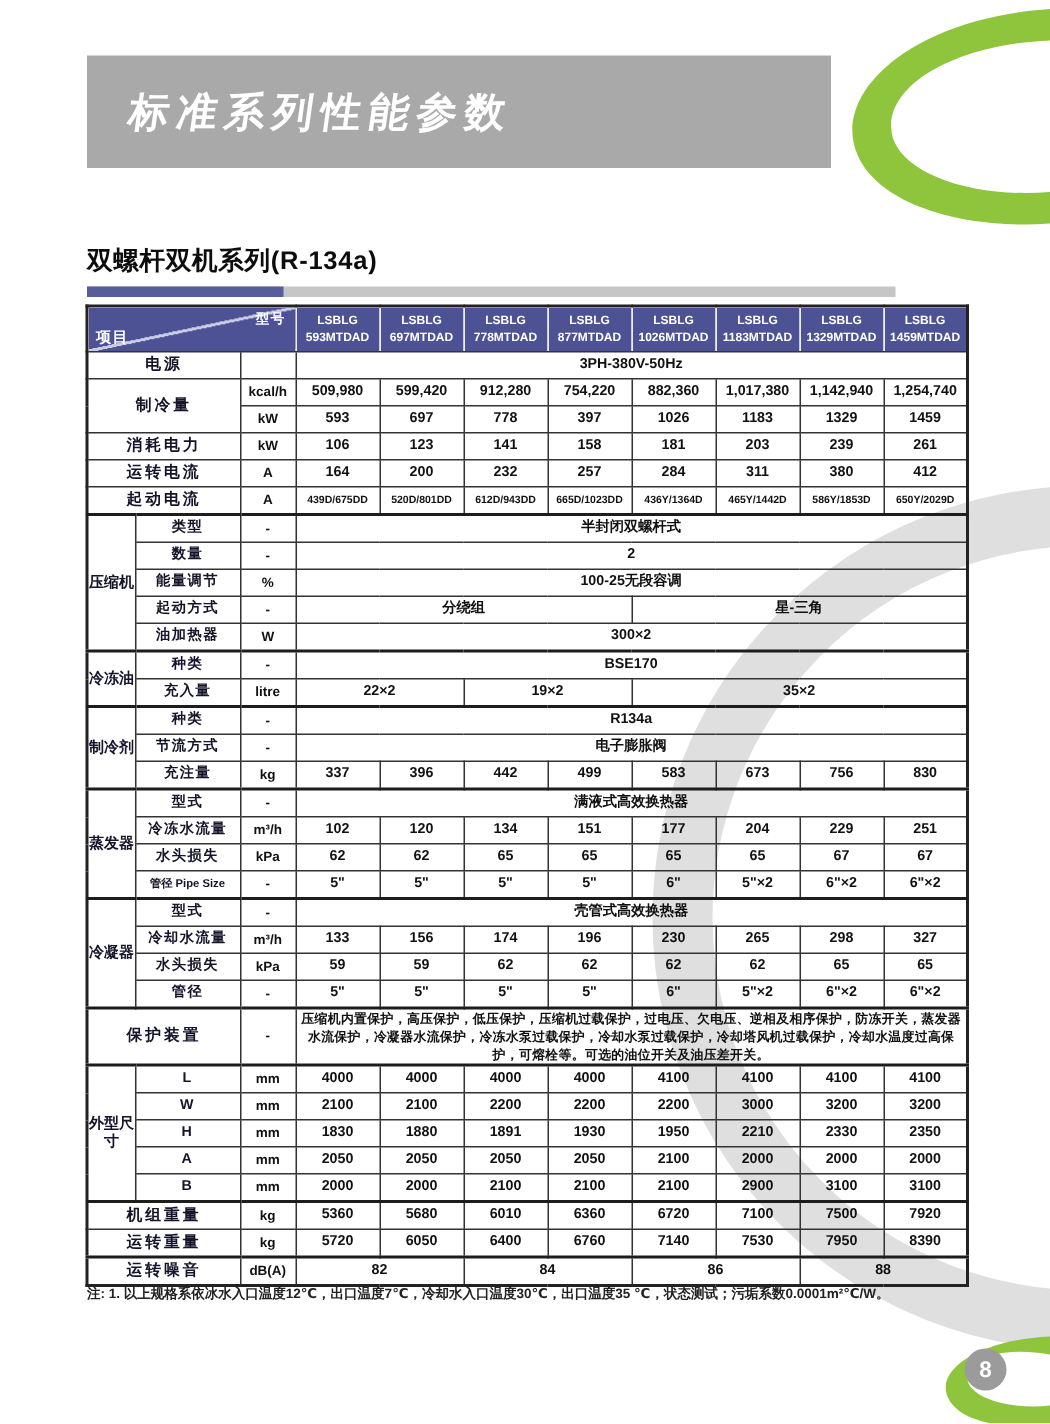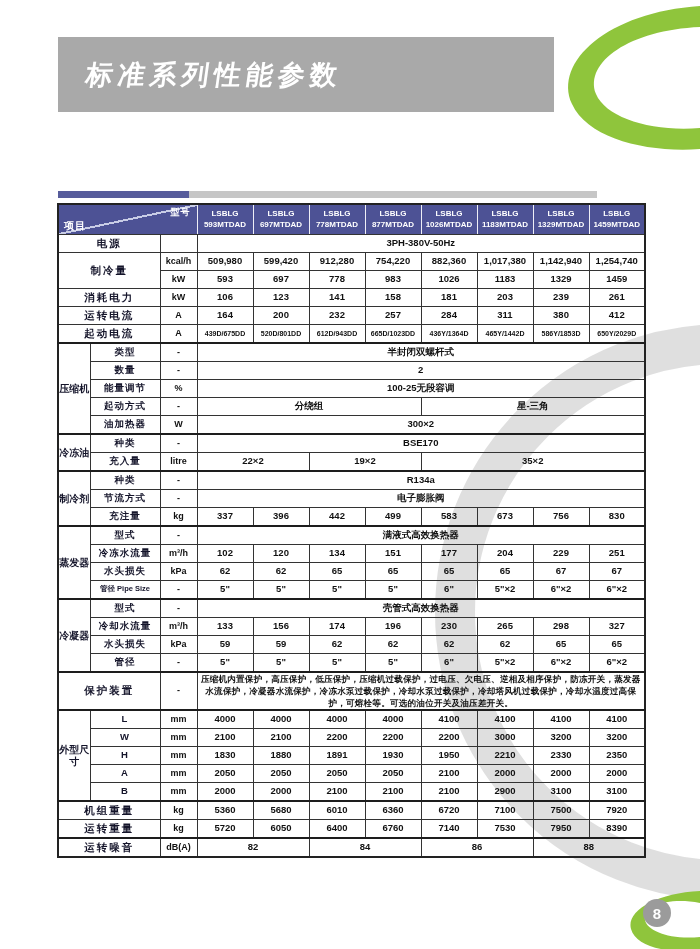--- a/index.html
+++ b/index.html
@@ -77,20 +77,21 @@
 <div class="page">
 
   <svg class="deco back" viewBox="0 0 700 949">
     <circle cx="723" cy="612" r="268" fill="none" stroke="#dbdbdb" stroke-width="40" opacity="0.9"></circle>
   </svg>
 
   <div class="banner">
     <div class="banner-title">标准系列性能参数</div>
   </div>
 
+  <div class="section-title">双螺杆双机系列(R-134a)</div>
   <div class="rule">
     <div class="rule-accent"></div>
   </div>
 
   <table class="spec">
     <colgroup>
       <col style="width:32px">
         <col style="width:70px">
         <col style="width:37px">
       <col style="width:56px">
@@ -134,21 +135,21 @@
           <td class="val">882,360</td>
           <td class="val">1,017,380</td>
           <td class="val">1,142,940</td>
           <td class="val">1,254,740</td>
         </tr>
         <tr>
           <td class="unit">kW</td>
           <td class="val">593</td>
           <td class="val">697</td>
           <td class="val">778</td>
-          <td class="val">983</td>
+          <td class="val">397</td>
           <td class="val">1026</td>
           <td class="val">1183</td>
           <td class="val">1329</td>
           <td class="val">1459</td>
         </tr>
         <tr>
           <td colspan="2" class="label">消耗电力</td>
           <td class="unit">kW</td>
           <td class="val">106</td>
           <td class="val">123</td>
@@ -425,20 +426,21 @@
           <td class="unit">dB(A)</td>
           <td colspan="2" class="val">82</td>
           <td colspan="2" class="val">84</td>
           <td colspan="2" class="val">86</td>
           <td colspan="2" class="val">88</td>
         </tr>
       </tbody>
   </table>
 
   <div class="notes">
+    <div class="n1">注: 1. 以上规格系依冰水入口温度12℃，出口温度7℃，冷却水入口温度30℃，出口温度35 ℃，状态测试；污垢系数0.0001m²℃/W。</div>
   </div>
 
   <svg class="deco front" viewBox="0 0 700 949">
     <path fill="#8fc53c" d="M700,6 C608,12 553,62 572,104 C588,139 648,153 700,149 L700,128 C652,132 606,118 596,94 C584,62 630,30 700,27 Z"></path>
     <path fill="#8fc53c" d="M700,891 C656,893 626,911 631,929 C636,947 666,953 700,951 L700,937 C670,940 647,931 645,920 C643,906 668,897 700,903 Z"></path>
   </svg>
 
   <div class="page-badge">8</div>
 
 </div>

